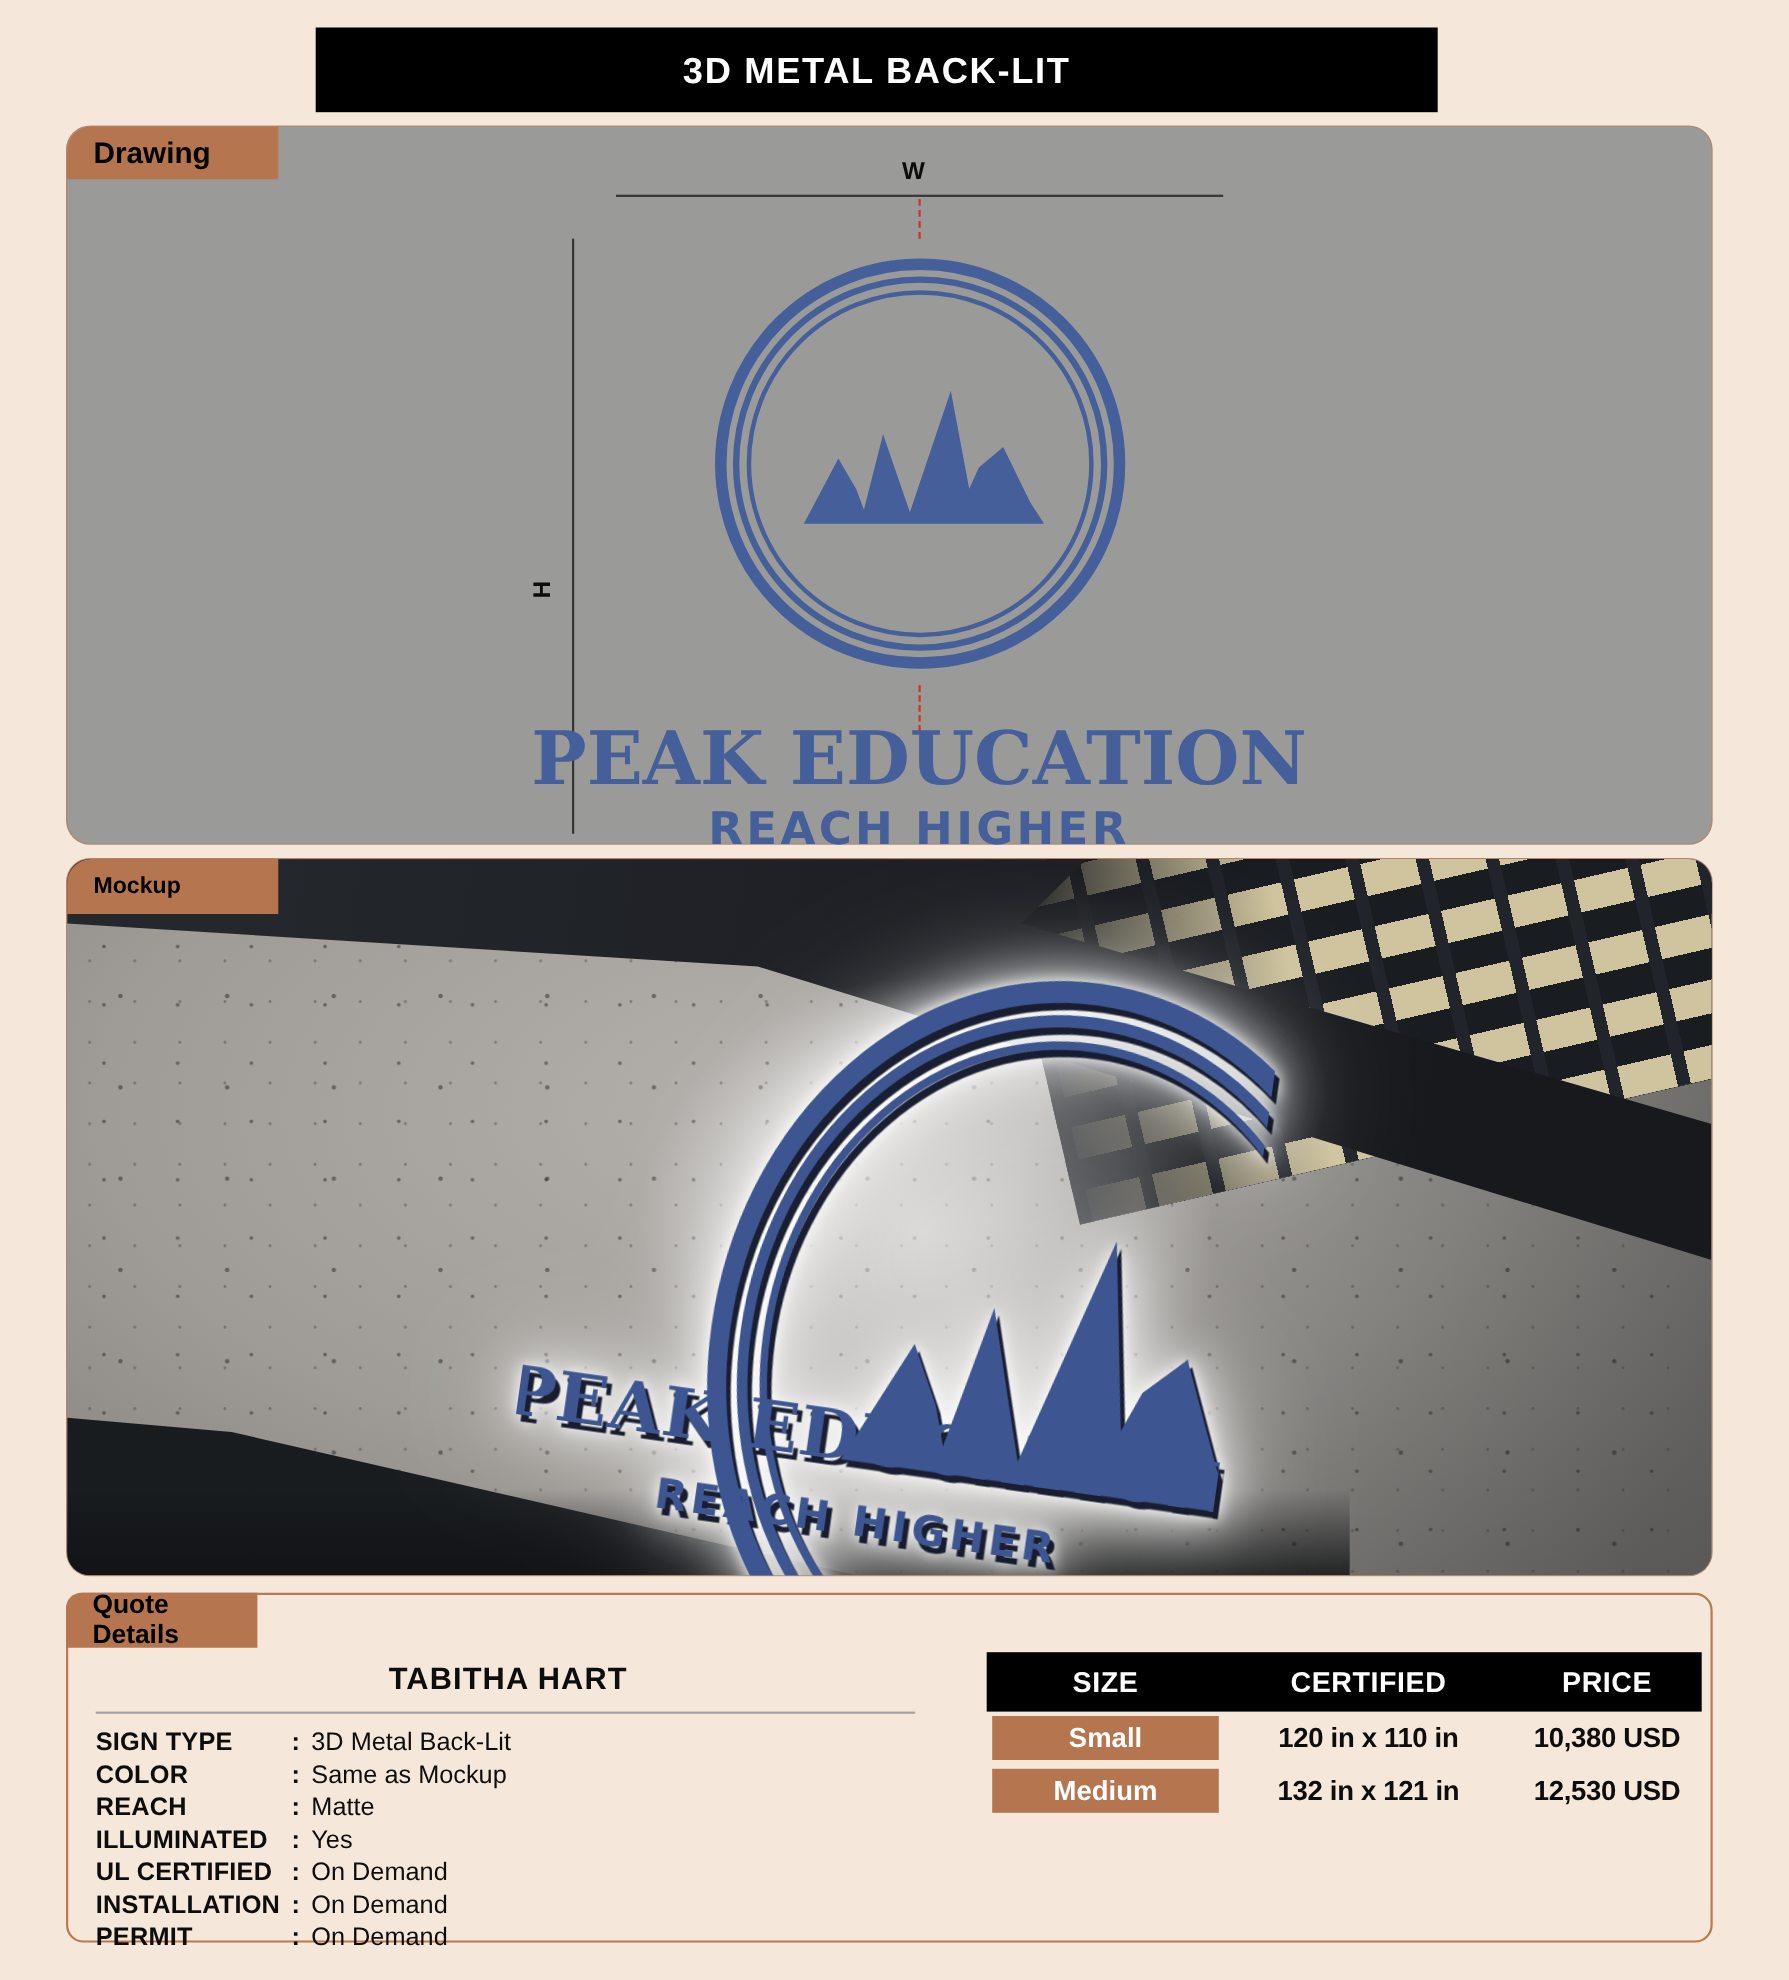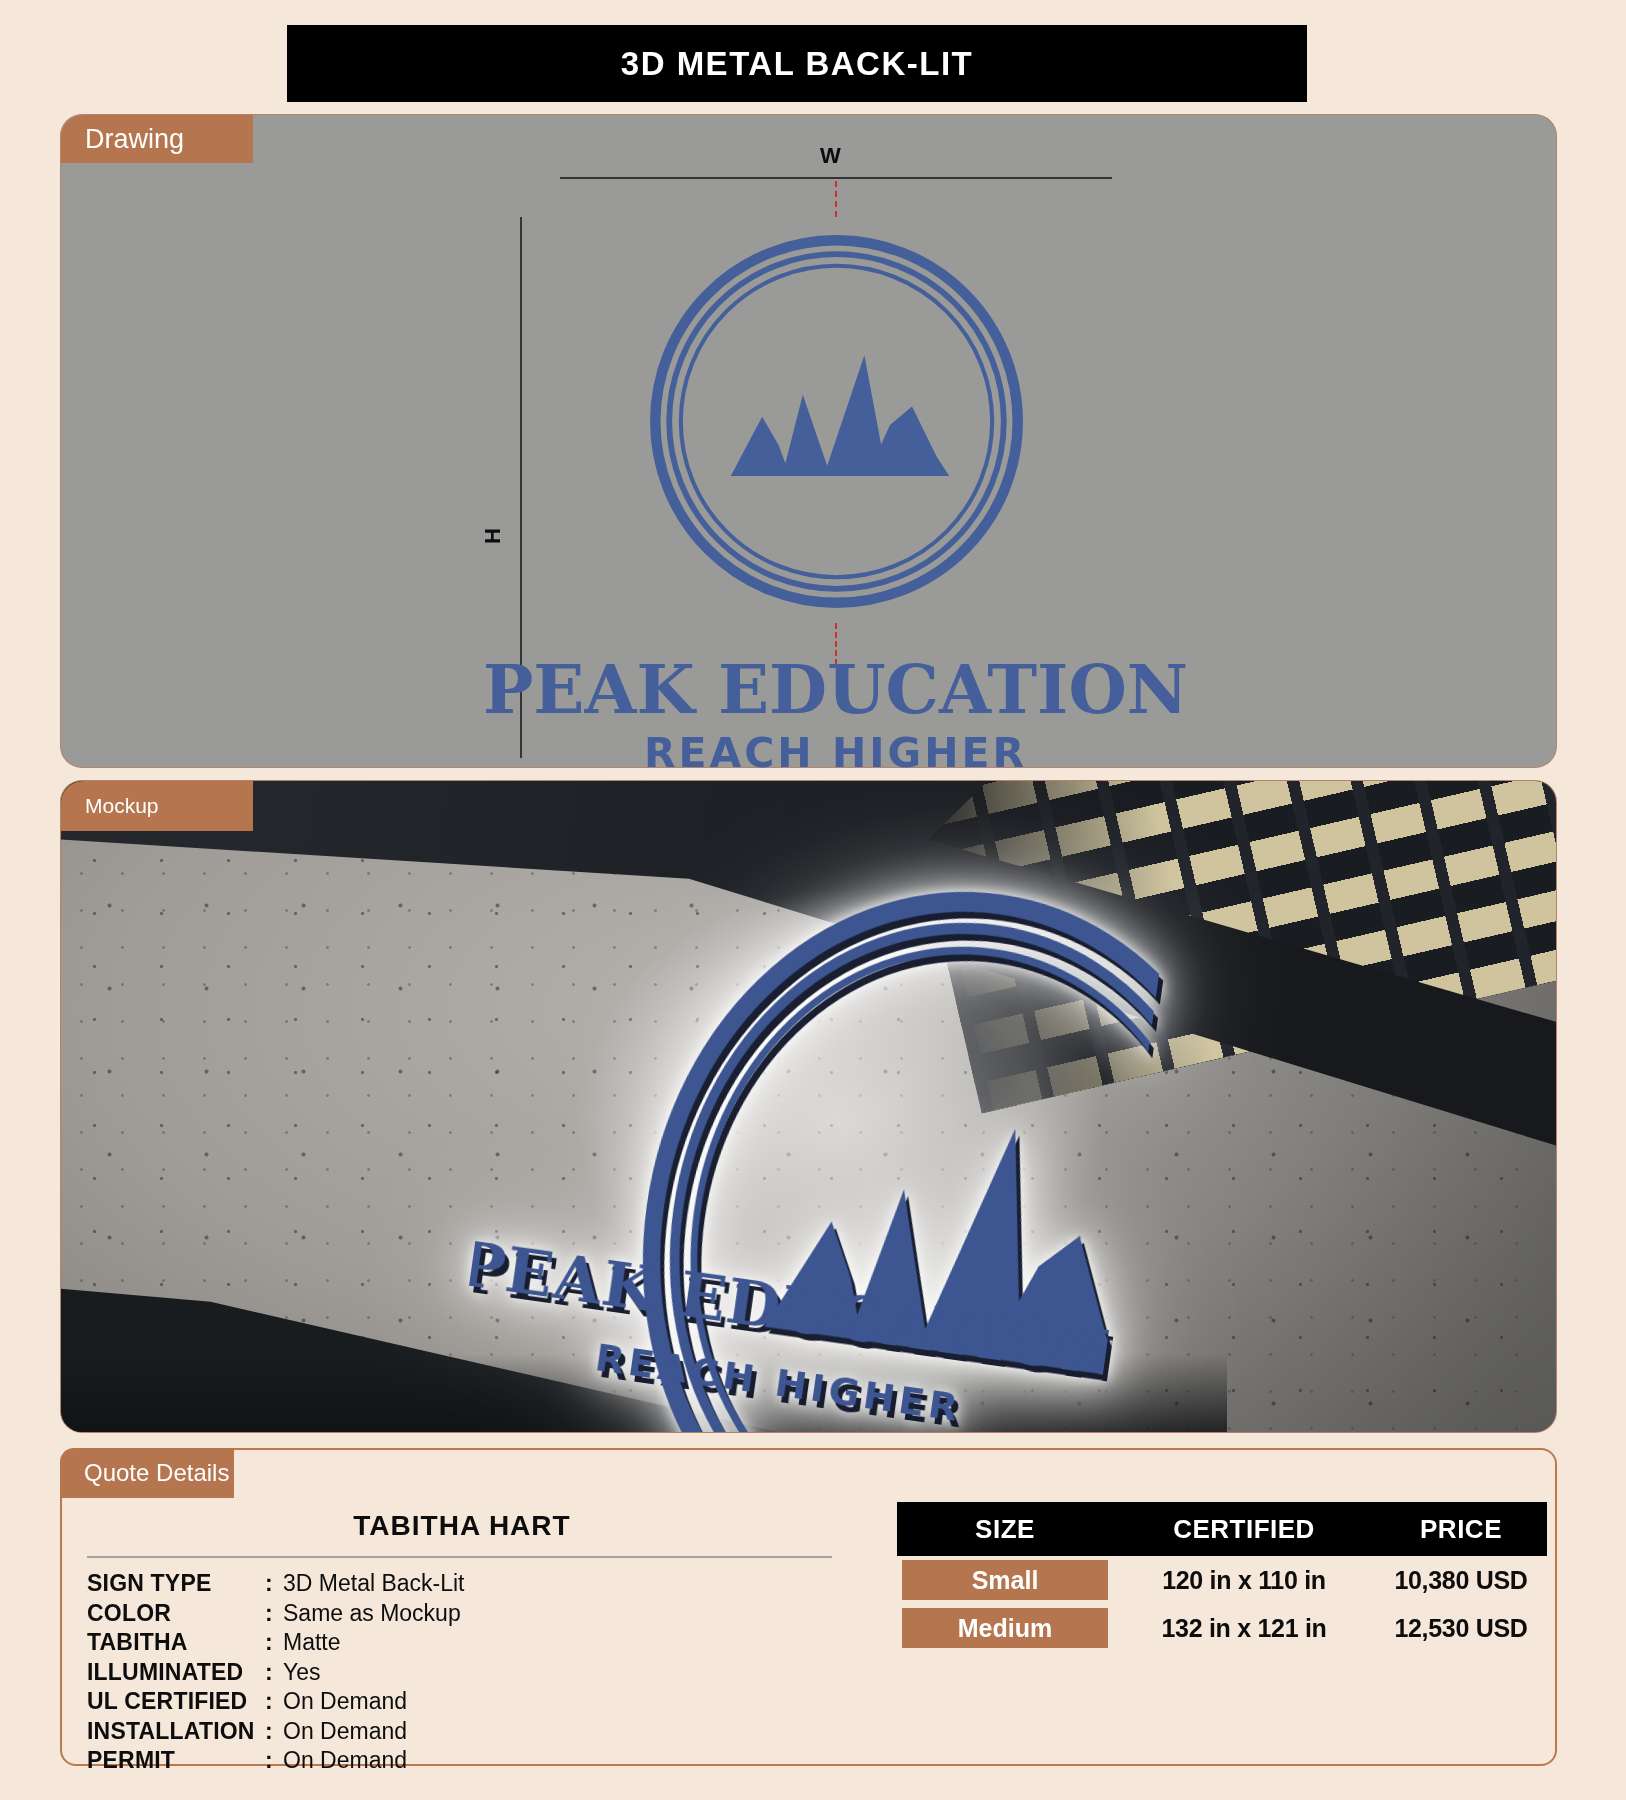--- a/index.html
+++ b/index.html
@@ -12,21 +12,21 @@
   html,body{width:1626px;height:1800px;}
   body{background:var(--page-bg);font-family:"Liberation Sans",sans-serif;position:relative;overflow:hidden;}
   .abs{position:absolute}
 
   
   .banner{left:287px;top:25px;width:1020px;height:77px;background:var(--banner-bg);
     display:flex;align-items:center;justify-content:center;}
   .banner-title{color:#ffffff;font-size:33px;font-weight:bold;letter-spacing:1.5px;}
 
   
-  .tab{background:var(--accent-brown);color:#ffffff;font-weight:normal;
+  .tab{background:var(--accent-brown);color:#000000;font-weight:bold;
     display:flex;align-items:center;padding-left:24px;z-index:6;}
   .tab-drawing{left:0;top:0;width:192px;height:48px;font-size:27px;border-radius:22px 0 0 0;}
   .tab-mockup{left:0;top:0;width:192px;height:50px;font-size:21px;border-radius:22px 0 0 0;}
   .tab-quote{left:-2px;top:-2px;width:174px;height:50px;font-size:24px;border-radius:14px 0 0 0;}
 
   
   .panel-drawing{left:60px;top:114px;width:1497px;height:654px;background:var(--panel-gray);
     border:1px solid rgba(192,122,82,.65);border-radius:22px;}
   .dim-line-w{left:499px;top:62px;width:552px;height:0;border-top:2px solid #353535;}
   .dim-label-w{left:759px;top:28px;font-size:22px;font-weight:bold;color:#0c0c0c;}
@@ -172,21 +172,21 @@
         <span class="dt-label">SIGN TYPE</span>
         <span class="dt-colon">:</span>
         <span class="dt-value">3D Metal Back-Lit</span>
       </div>
       <div class="dt-row">
         <span class="dt-label">COLOR</span>
         <span class="dt-colon">:</span>
         <span class="dt-value">Same as Mockup</span>
       </div>
       <div class="dt-row">
-        <span class="dt-label">TABITHA</span>
+        <span class="dt-label">REACH</span>
         <span class="dt-colon">:</span>
         <span class="dt-value">Matte</span>
       </div>
       <div class="dt-row">
         <span class="dt-label">ILLUMINATED</span>
         <span class="dt-colon">:</span>
         <span class="dt-value">Yes</span>
       </div>
       <div class="dt-row">
         <span class="dt-label">UL CERTIFIED</span>

